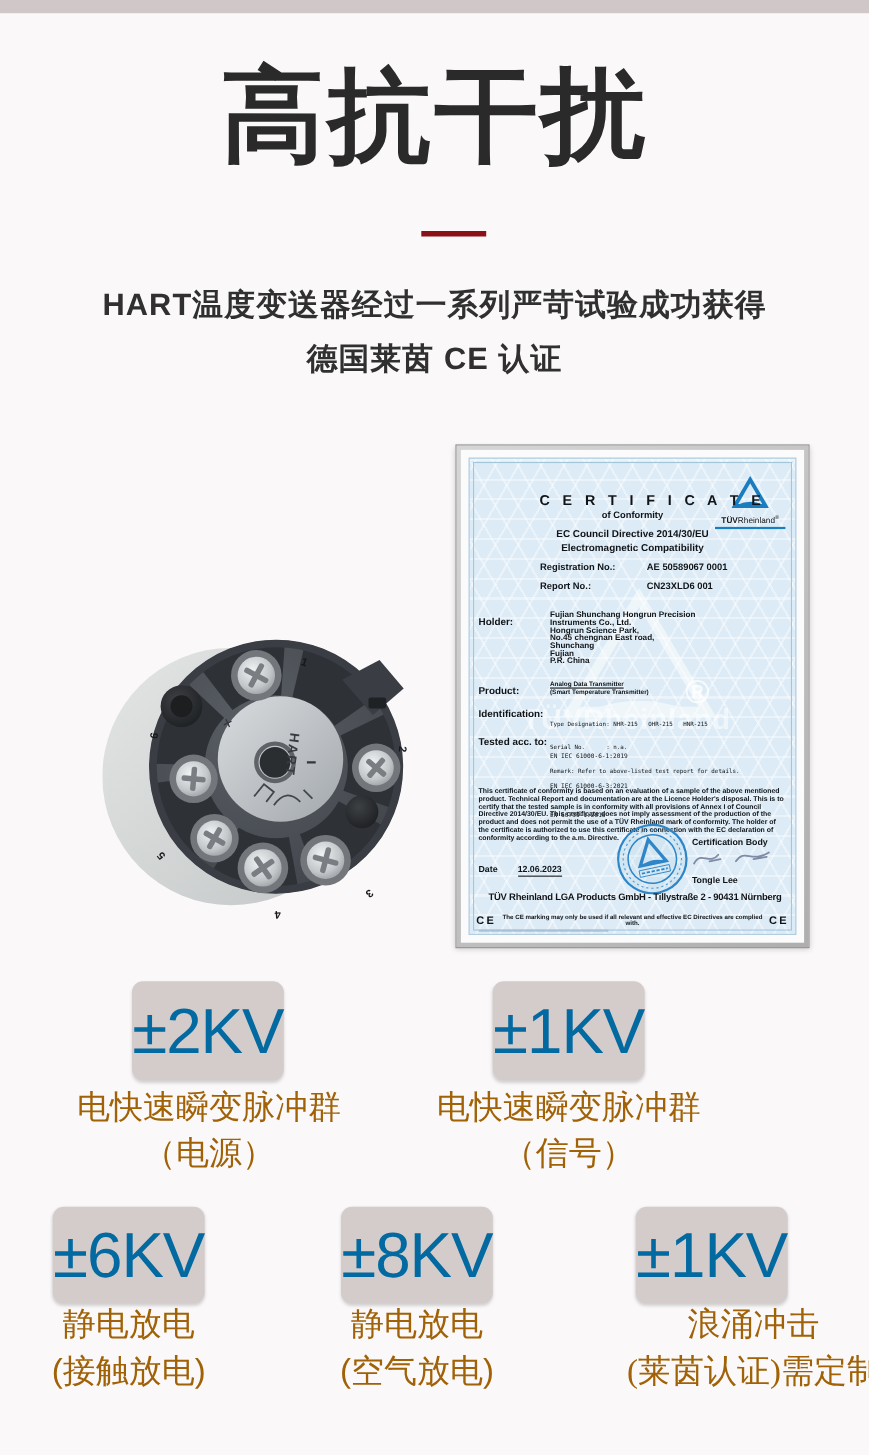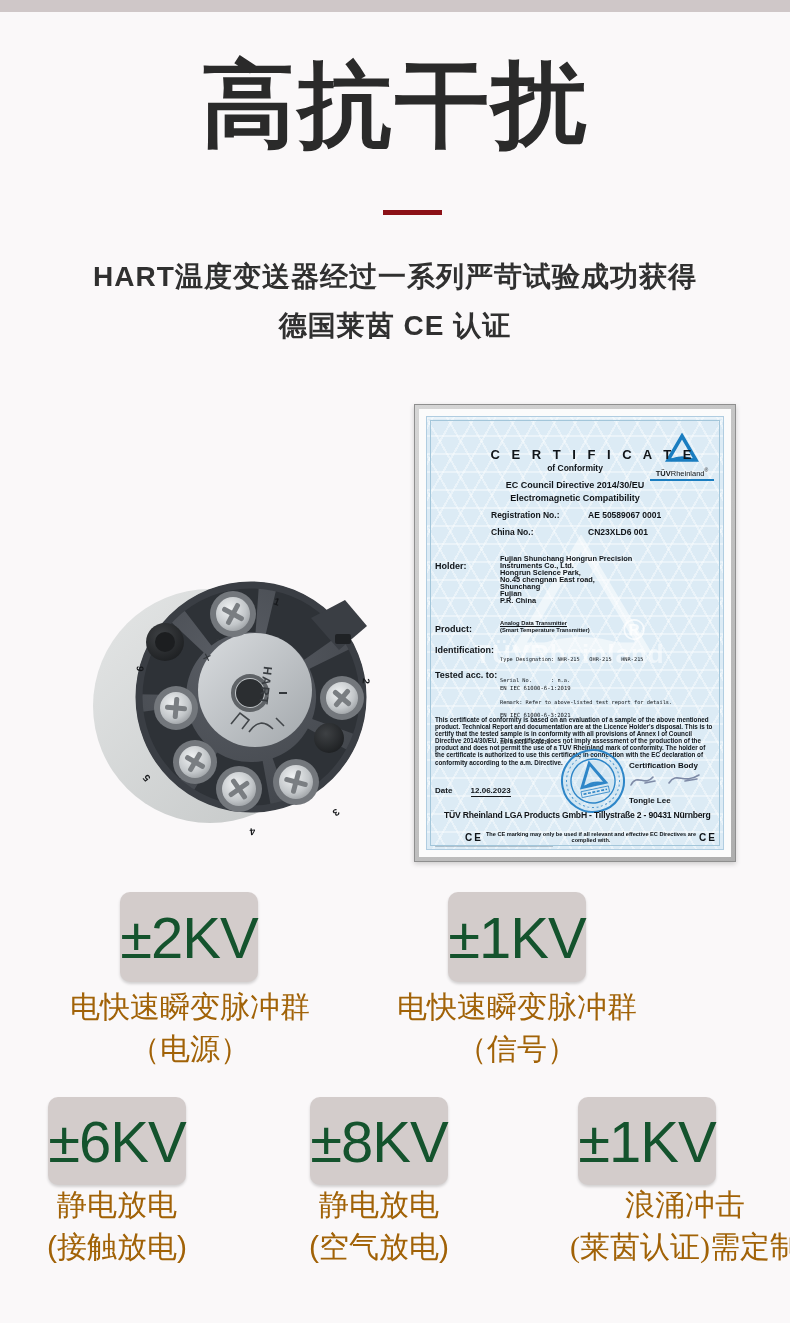--- a/index.html
+++ b/index.html
@@ -82,31 +82,31 @@
     line-height:7.1px;color:#10151a;}
 
   .cp-certbody{position:absolute;top:344px;left:202px;font-size:8px;font-weight:700;}
   .cp-sig{position:absolute;top:352px;left:198px;}
   .cp-signer{position:absolute;top:379px;left:202px;font-size:8px;font-weight:700;}
   .cp-date{position:absolute;top:369px;left:8px;font-size:8px;font-weight:700;}
   .cp-date .dv{margin-left:16px;border-bottom:1px solid #14181c;padding-bottom:1px;}
   .cp-stamp{position:absolute;top:330px;left:132px;}
   .cp-company{position:absolute;top:393px;left:17px;font-size:8.6px;font-weight:700;
     letter-spacing:-0.2px;white-space:nowrap;}
-  .cp-footer{position:absolute;bottom:6px;left:6px;right:6px;display:flex;align-items:center;margin-left:32px;}
+  .cp-footer{position:absolute;bottom:6px;left:6px;right:6px;display:flex;align-items:center;}
   .cp-footer .ce{font-size:10px;font-weight:700;letter-spacing:2px;flex:none;}
   .cp-footer .note{flex:1;text-align:center;font-size:5.6px;font-weight:700;padding:0 3px;}
   .cp-micro{position:absolute;bottom:2px;left:8px;width:118px;height:2px;background:rgba(90,110,125,.35);}
 
   
   .badge{
     position:absolute;width:138px;height:90px;background:#d3cccb;border-radius:10px;
     box-shadow:0 2px 3px rgba(0,0,0,.16);
     display:flex;align-items:center;justify-content:center;
-    font-size:58px;font-weight:400;color:#14532d;letter-spacing:-1px;
+    font-size:58px;font-weight:400;color:#0369a1;letter-spacing:-1px;
   }
   .badge.r2{height:88px;}
   .cap{position:absolute;text-align:center;transform:translateX(-50%);
     font-size:30px;font-weight:400;color:#a16207;line-height:42px;white-space:nowrap;}
 </style>
 </head>
 <body>
 
 <div id="canvas">
 
@@ -250,21 +250,21 @@
 
         <div class="cp-head">
           <div class="h1">C E R T I F I C A T E</div>
           <div class="h2">of Conformity</div>
           <div class="h3">EC Council Directive 2014/30/EU</div>
           <div class="h4">Electromagnetic Compatibility</div>
         </div>
 
         <div class="cp-reg">
           <div class="rrow"><span class="rlab">Registration No.:</span><span>AE 50589067 0001</span></div>
-          <div class="rrow"><span class="rlab">China No.:</span><span>CN23XLD6 001</span></div>
+          <div class="rrow"><span class="rlab">Report No.:</span><span>CN23XLD6 001</span></div>
         </div>
 
         <div class="cp-holder">
           <span class="cp-label">Holder:</span>
           <div class="vals">
             <div>Fujian Shunchang Hongrun Precision</div>
             <div>Instruments Co., Ltd.</div>
             <div>Hongrun Science Park,</div>
             <div>No.45 chengnan East road,</div>
             <div>Shunchang</div>

